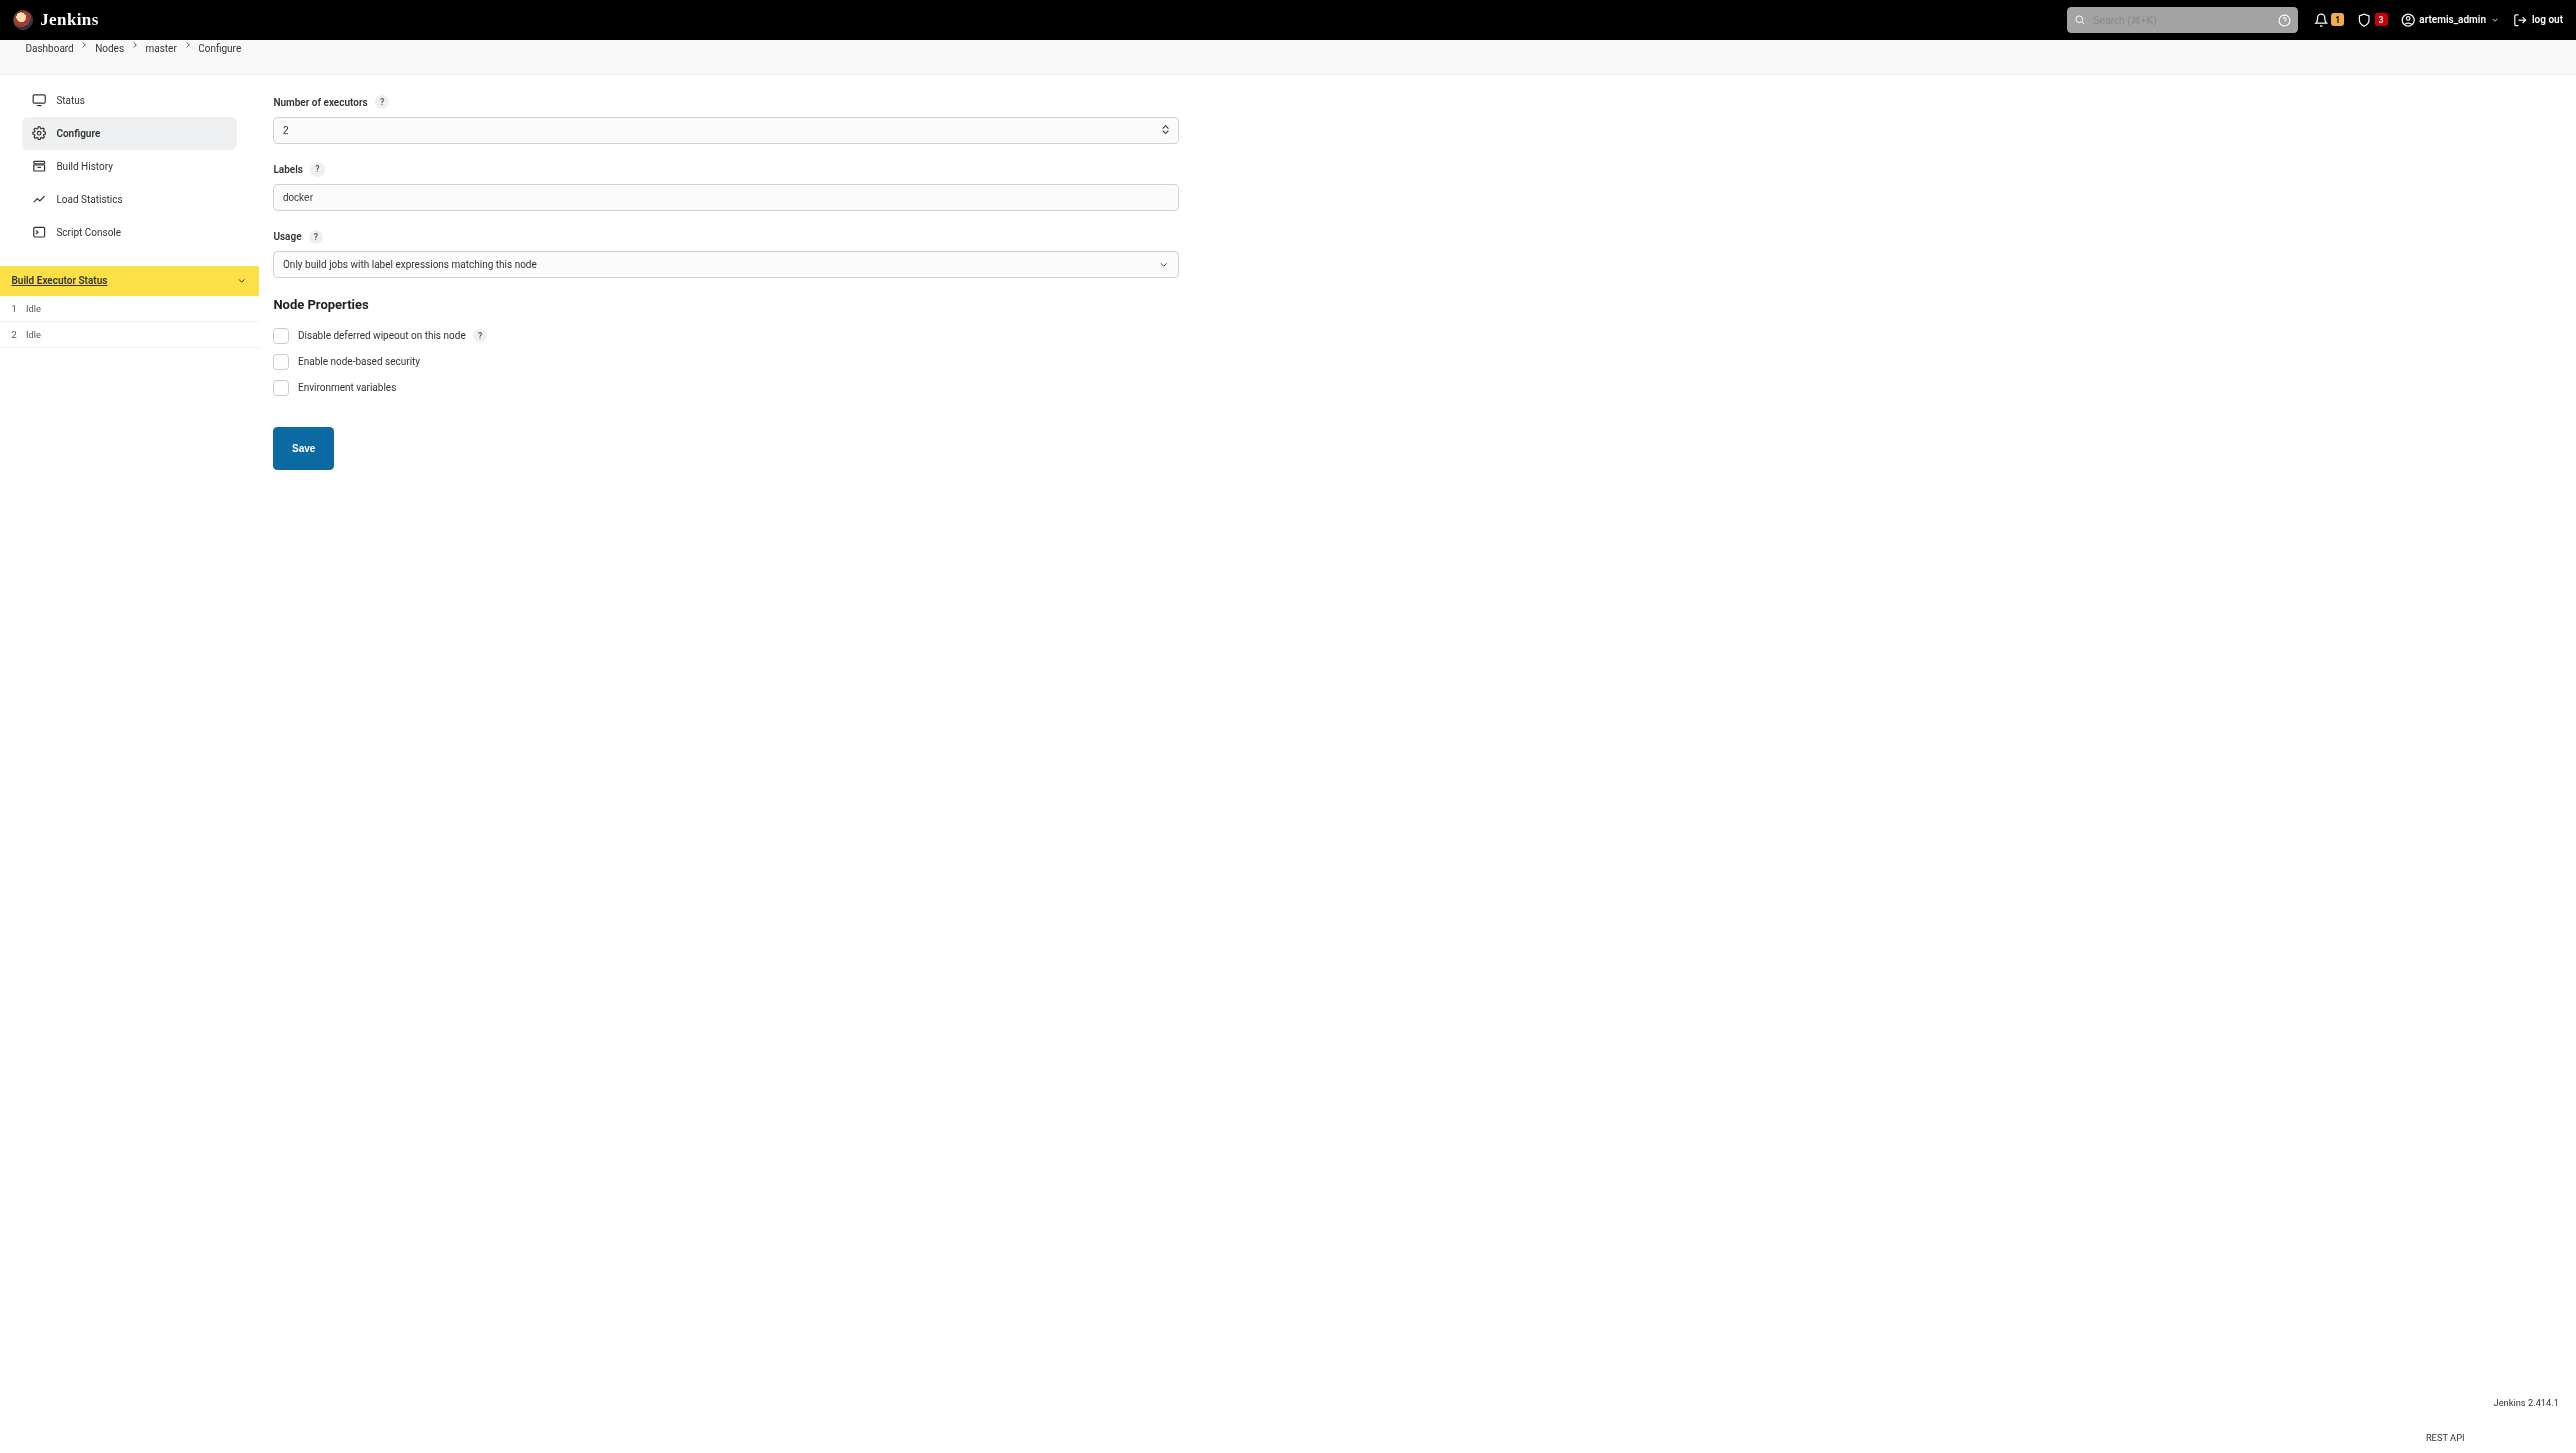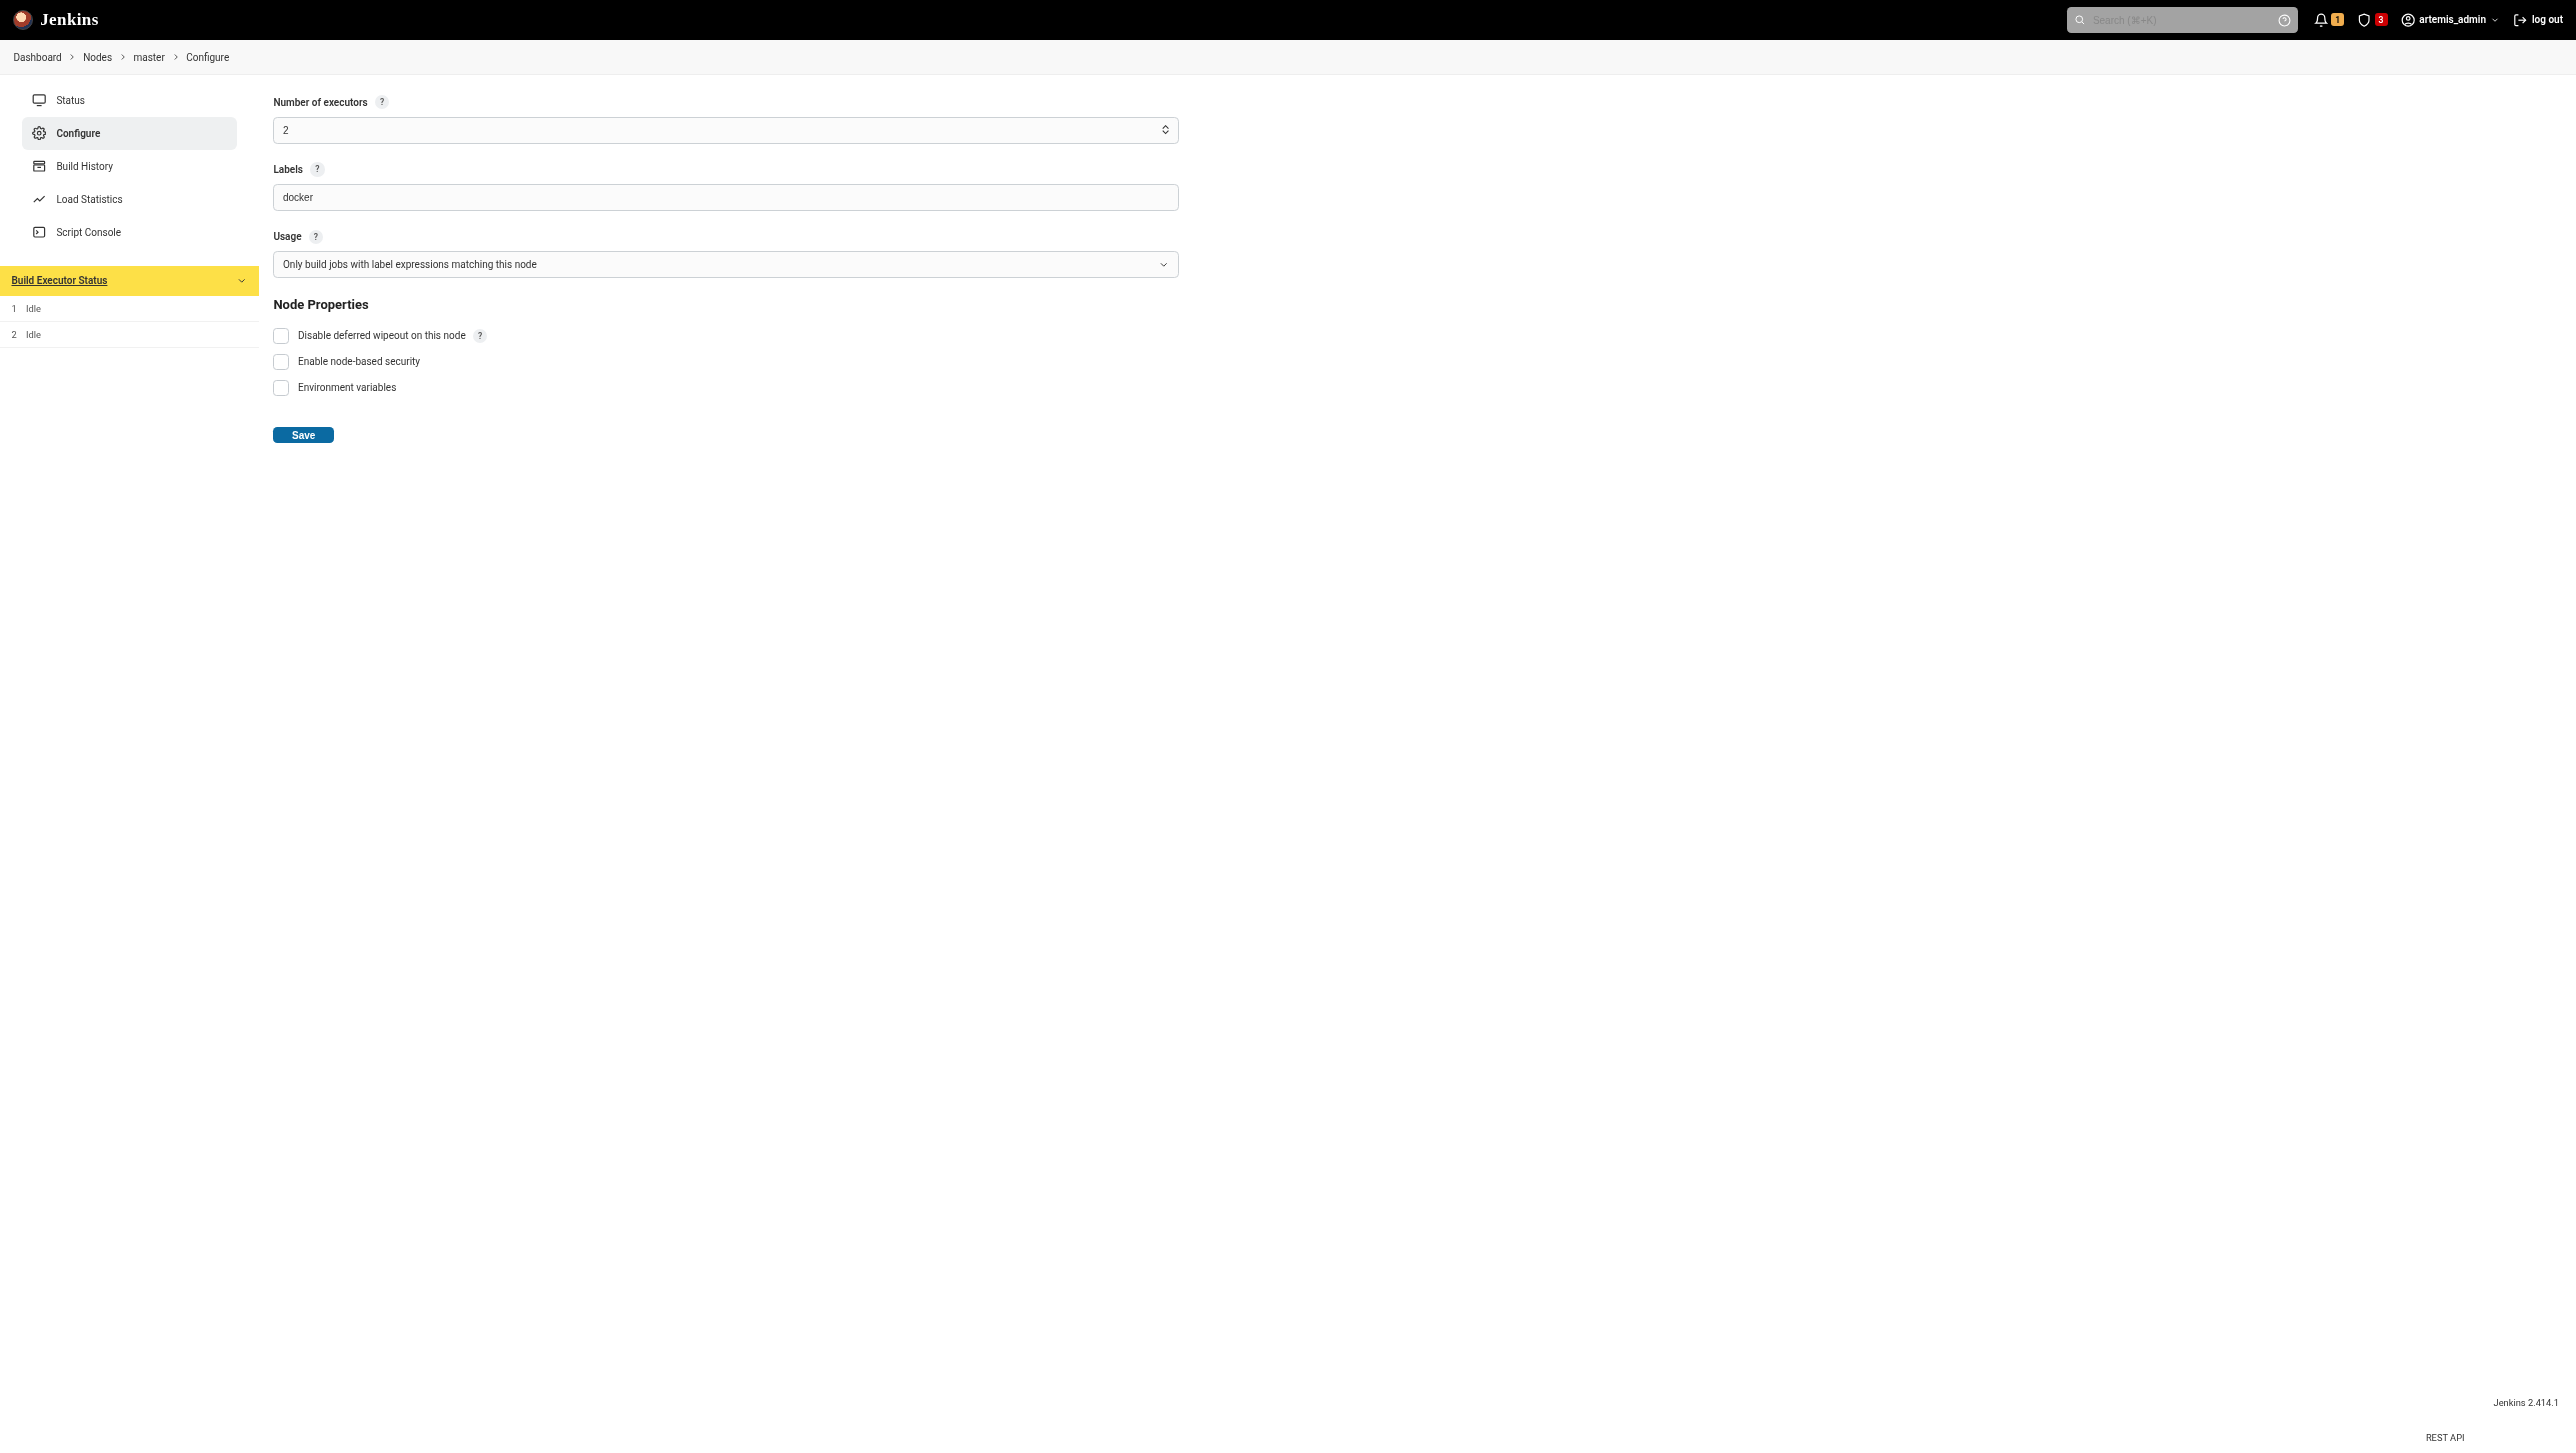--- a/index.html
+++ b/index.html
@@ -16,21 +16,21 @@
   .search input::placeholder { color: #888; }
   .hdr-icons { display: flex; align-items: center; gap: 13px; margin-left: 16px; }
   .hdr-icon-wrap { display: flex; align-items: center; gap: 2.9px; position: relative; }
   .badge { border-radius: 2.9px; min-width: 13px; height: 13px; display: inline-flex; align-items: center; justify-content: center; font-size: 8.6px; font-weight: 600; padding: 0 2.9px; }
   .badge-orange { background: #f0ad4e; color: #000; }
   .badge-red { background: #cc0003; color: #fff; }
   .hdr-link { display: flex; align-items: center; gap: 4.3px; color: #fff; font-weight: 600; cursor: pointer; }
   .hdr-link svg { flex-shrink: 0; }
 
   
-  .crumbs { background: #f8f8f8; border-bottom: 0.7px solid #eee; height: 35px; display: flex; align-items: center; padding: 0 12px; gap: 4.3px; font-size: 10px; }
+  .crumbs { background: #f8f8f8; border-bottom: 0.7px solid #eee; height: 35px; display: flex; align-items: flex-start; padding: 0 24px; gap: 4.3px; font-size: 10px; }
   .crumb { color: #333; cursor: pointer; padding: 2.9px 1.4px; }
   .crumb-sep svg { display: block; }
 
   
   .page { display: flex; }
   .side { width: 259px; padding: 8.6px 0 0 0; }
   .side-list { padding: 0 22px; }
   .side-item { display: flex; align-items: center; gap: 10px; padding: 0 10px; height: 33px; border-radius: 5.8px; cursor: pointer; color: #333; }
   .side-item.active { background: #eef0f1; font-weight: 600; }
   .side-item svg { flex-shrink: 0; }
@@ -51,21 +51,21 @@
   .input input { border: none; outline: none; background: transparent; width: 100%; font-size: 10px; color: #333; }
   .stepper { display: flex; flex-direction: column; gap: 0.7px; }
   .stepper svg { display: block; }
 
   .section-h { font-size: 13px; font-weight: 700; margin: 7.2px 0 16px; color: #222; }
 
   .check-row { display: flex; align-items: center; gap: 8.6px; margin-bottom: 10px; }
   .chk { width: 16px; height: 16px; border: 1.4px solid #c6cbd0; border-radius: 3.6px; background: #fff; cursor: pointer; flex-shrink: 0; }
   .chk-label { font-size: 10px; color: #333; display: flex; align-items: center; gap: 7.2px; }
 
-  .save-btn { margin-top: 21.6px; background: #0b6aa2; color: #fff; border: none; border-radius: 4.3px; height: 16px; padding: 0 18.7px; font-size: 10px; font-weight: 600; cursor: pointer; }
+  .save-btn { margin-top: 21.6px; background: #0b6aa2; color: #fff; border: none; border-radius: 4.3px; height: 43px; padding: 0 18.7px; font-size: 10px; font-weight: 600; cursor: pointer; }
 
   
   .ftr { position: fixed; bottom: 0; right: 0; padding: 10px 17px; display: flex; gap: 29px; font-size: 9.3px; color: #333; }
   .ftr a { color: #333; text-decoration: none; cursor: pointer; margin-top: 35px; }
 
   svg { stroke: currentColor; }
 </style>
 </head>
 <body>
 

